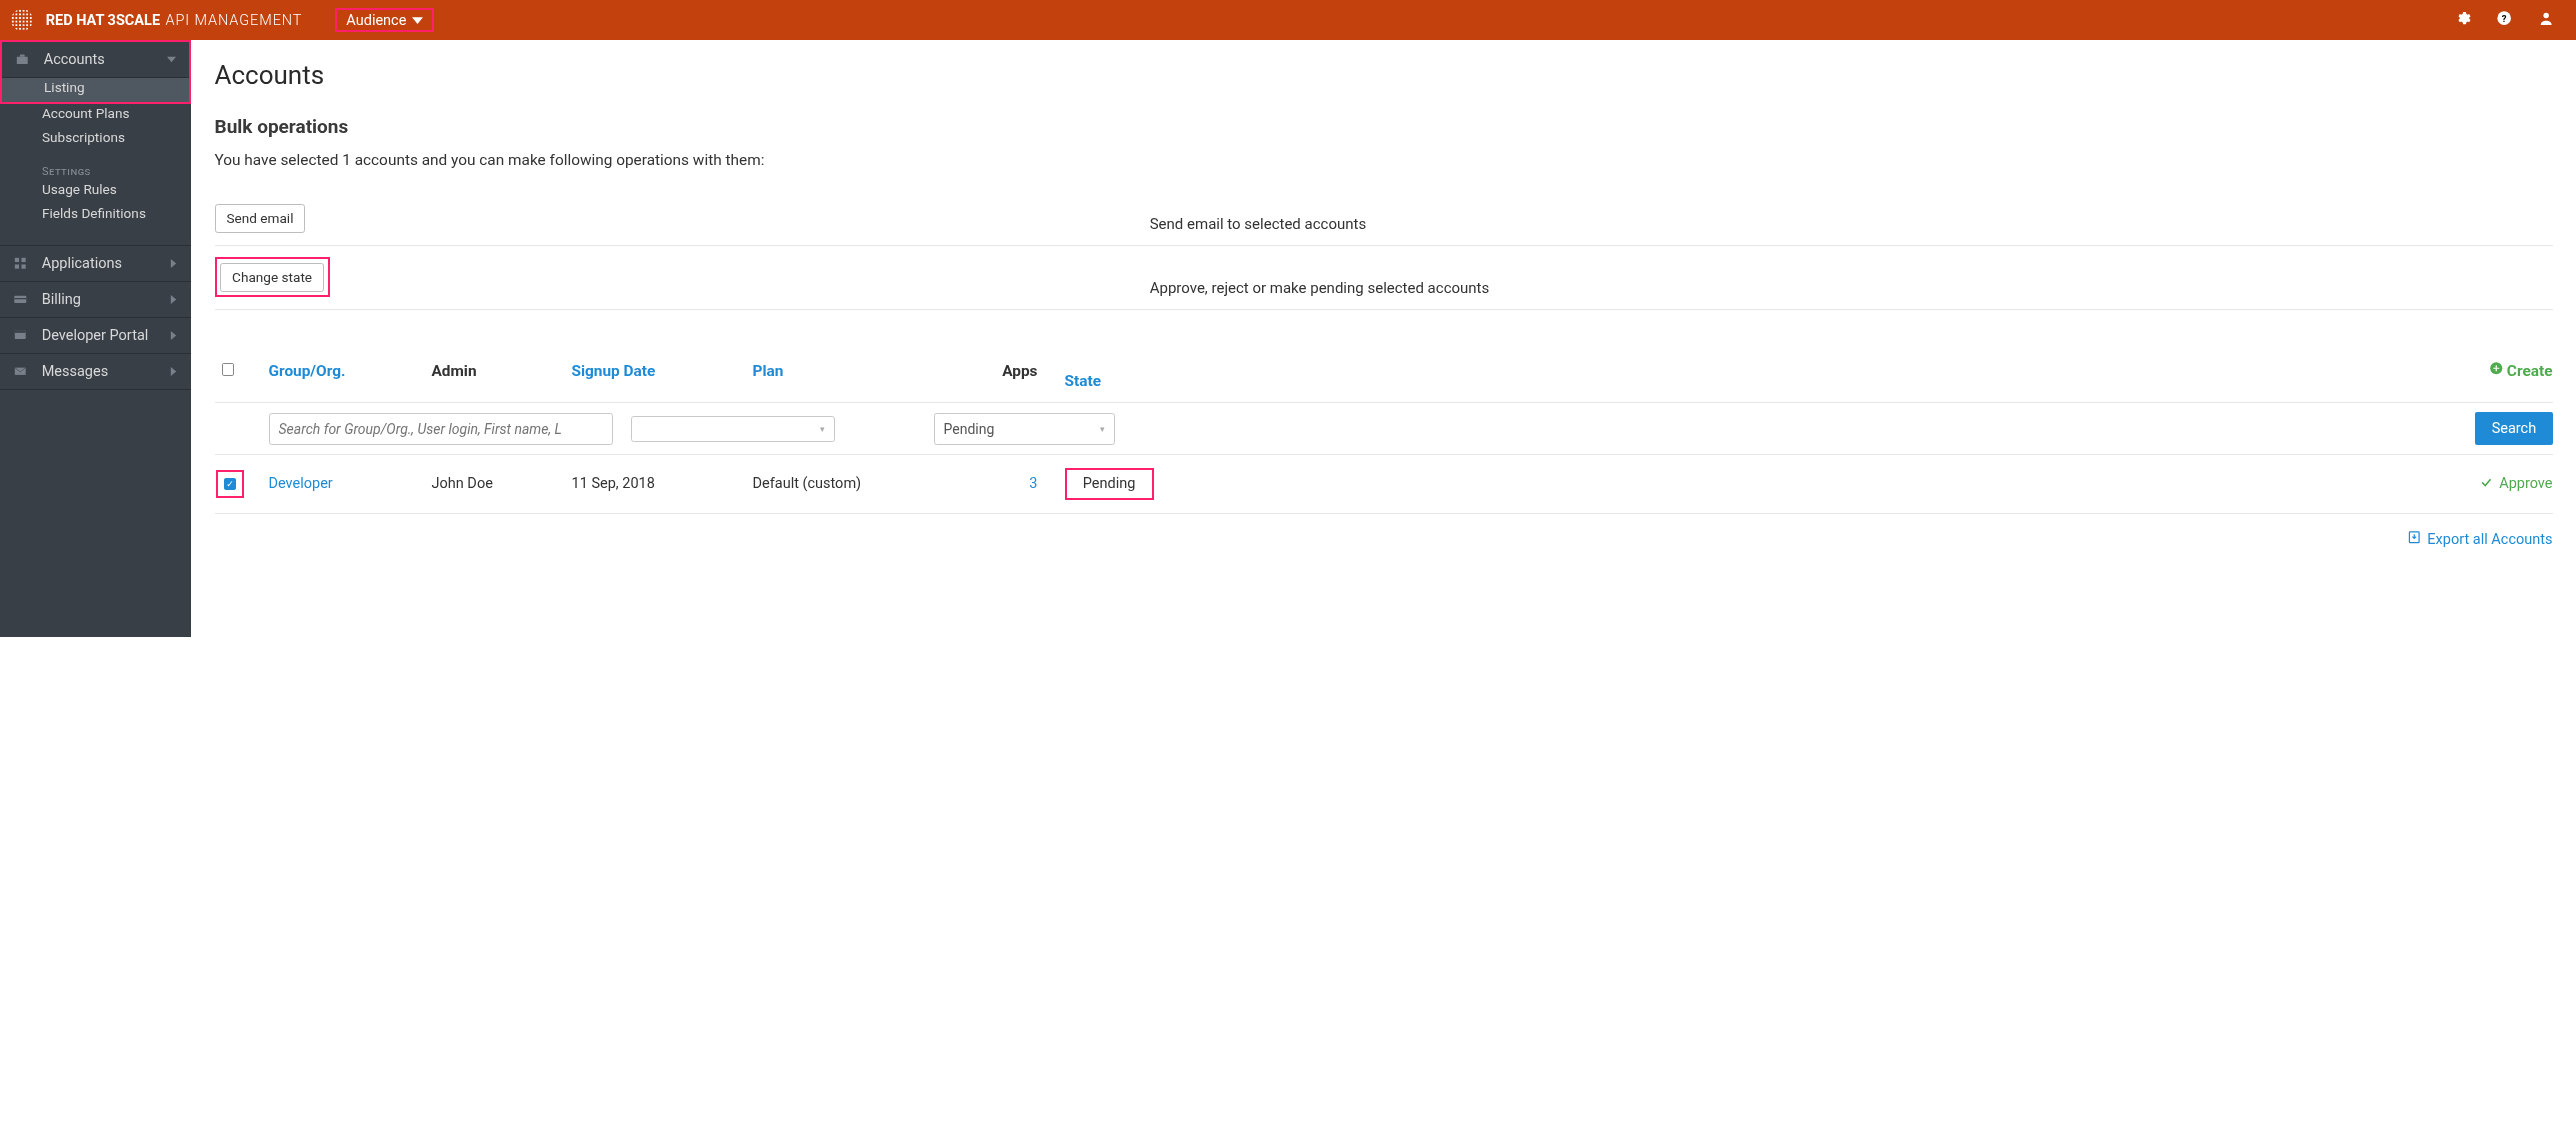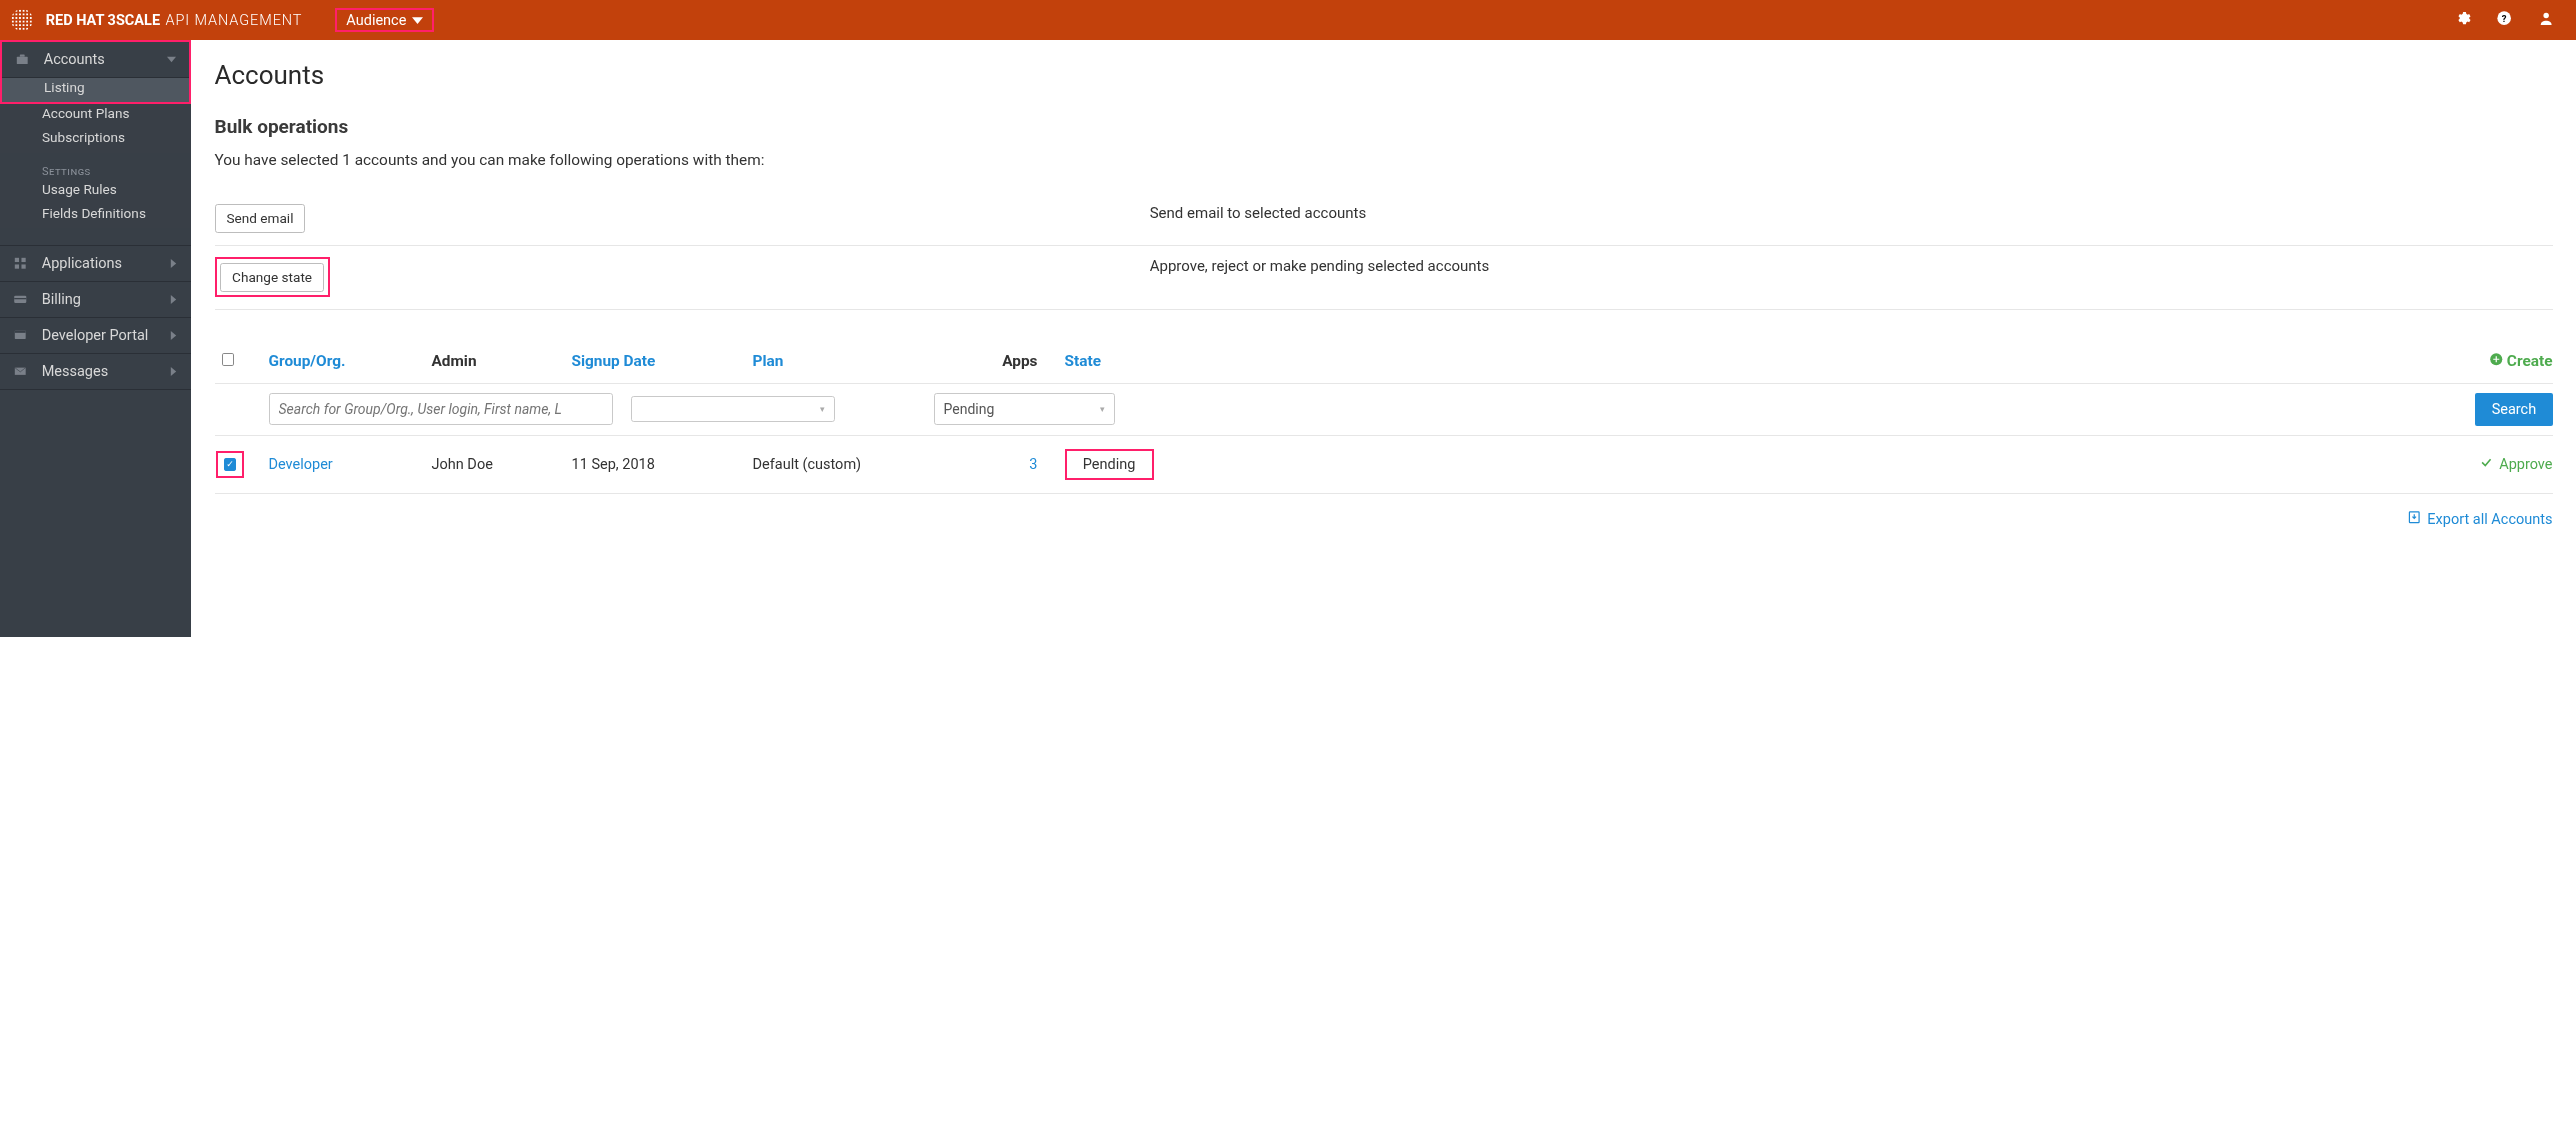--- a/index.html
+++ b/index.html
@@ -21,34 +21,34 @@
 .side-category { font-size: 11px; font-variant: small-caps; color: #8a9099; padding: 12.7px 12.7px 1.8px 42px; letter-spacing: 0.5px; }
 .side-item .side-icon { width: 16.3px; margin-right: 12.7px; display: inline-flex; }
 .side-item .side-icon svg { width: 14.5px; height: 14.5px; fill: #7a8089; }
 .side-item .chev-right { margin-left: auto; }
 .side-item .chev-right svg { width: 9px; height: 9px; fill: #7a8089; }
 .accounts-group-hl { border: 2.7px solid #ff1f6a; }
 .main { flex: 1; padding: 20px 23.5px; }
 h1 { font-size: 26px; font-weight: 400; color: #2a2a2a; margin-bottom: 25px; }
 h2 { font-size: 19px; font-weight: 700; color: #3a3a3a; margin-bottom: 12.7px; }
 .bulk-msg { font-size: 15.4px; color: #333; margin-bottom: 23.5px; }
-.bulk-row { display: flex; align-items: flex-start; padding: 11.8px 0; border-bottom: 0.9px solid #e6e6e6; }
+.bulk-row { display: flex; align-items: flex-end; padding: 11.8px 0; border-bottom: 0.9px solid #e6e6e6; }
 .bulk-row:last-of-type { border-bottom: 0.9px solid #e6e6e6; }
 .bulk-btn { background: #fff; border: 0.9px solid #bdbdbd; border-radius: 2.7px; padding: 5.4px 11px; font-size: 13.6px; color: #333; cursor: pointer; }
 .bulk-desc { margin-left: auto; width: 60%; font-size: 15px; color: #333; }
 .change-state-hl { border: 2.7px solid #ff1f6a; padding: 3.6px; display: inline-block; }
 .table-area { margin-top: 36px; }
 .thead { display: flex; align-items: center; padding: 5.4px 0 12.7px 0; border-bottom: 0.9px solid #e6e6e6; font-size: 15.4px; font-weight: 700; }
 .thead .col-check { width: 54px; padding-left: 7.2px; }
 .thead .col-group { width: 163px; color: #1f8bd6; }
 .thead .col-admin { width: 140px; color: #333; }
 .thead .col-signup { width: 181px; color: #1f8bd6; }
 .thead .col-plan { width: 222px; color: #1f8bd6; }
 .thead .col-apps { width: 90px; color: #333; text-align: right; padding-right: 27px; }
-.thead .col-state { width: 199px; color: #1f8bd6; }
+.thead .col-state { width: 199px; color: #1f8bd6; margin-top: 20px; }
 .thead .col-create { margin-left: auto; color: #4eab4e; display: flex; align-items: center; gap: 3.6px; }
 .filter-row { display: flex; align-items: center; padding: 9px 0; border-bottom: 0.9px solid #e6e6e6; }
 .filter-row .col-check { width: 54px; }
 .filter-row .search-input { width: 344px; padding: 7.2px 9px; border: 0.9px solid #c9c9c9; border-radius: 2.7px; font-size: 14px; font-style: italic; color: #888; }
 .filter-row .plan-select { width: 204px; margin-left: 18px; }
 .filter-row .apps-spacer { width: 99px; }
 .filter-row .state-select { width: 181px; }
 .select { border: 0.9px solid #c9c9c9; border-radius: 2.7px; padding: 7.2px 9px; font-size: 14px; background: #fff; display: flex; justify-content: space-between; align-items: center; color: #555; }
 .select .tri { color: #aaa; font-size: 9px; }
 .search-btn { margin-left: auto; background: #1f8bd6; color: #fff; border: none; border-radius: 2px; padding: 8.1px 16.3px; font-size: 14.5px; cursor: pointer; }

